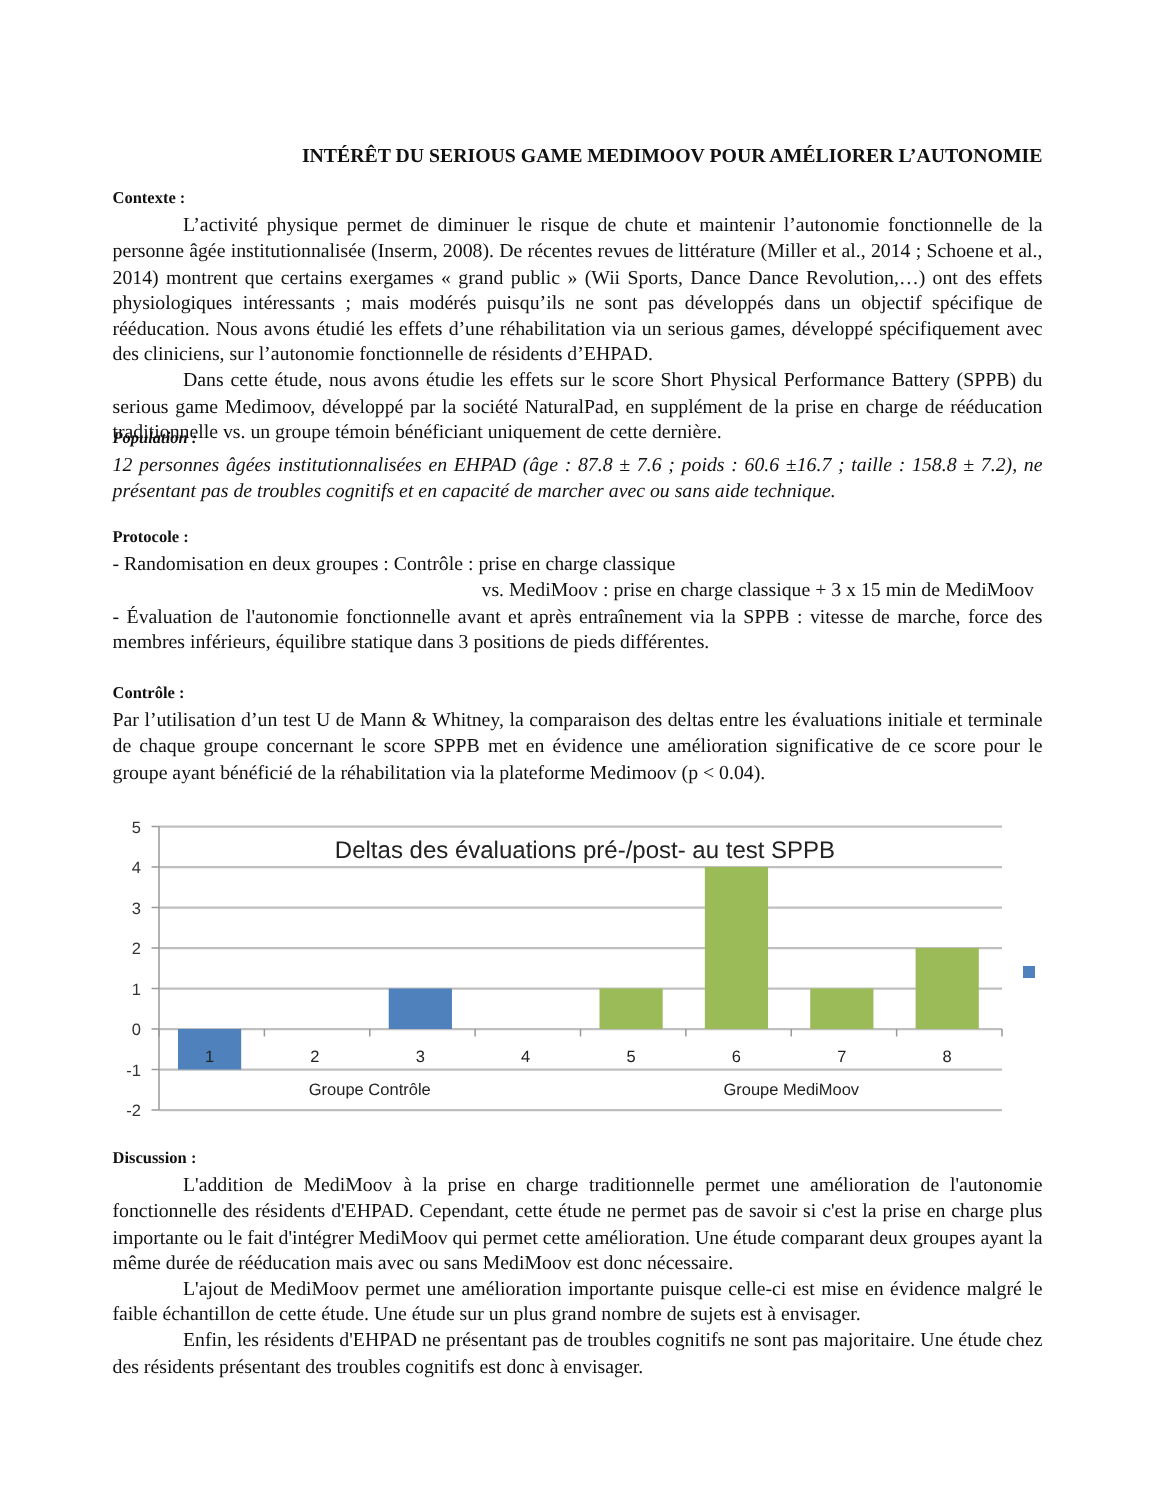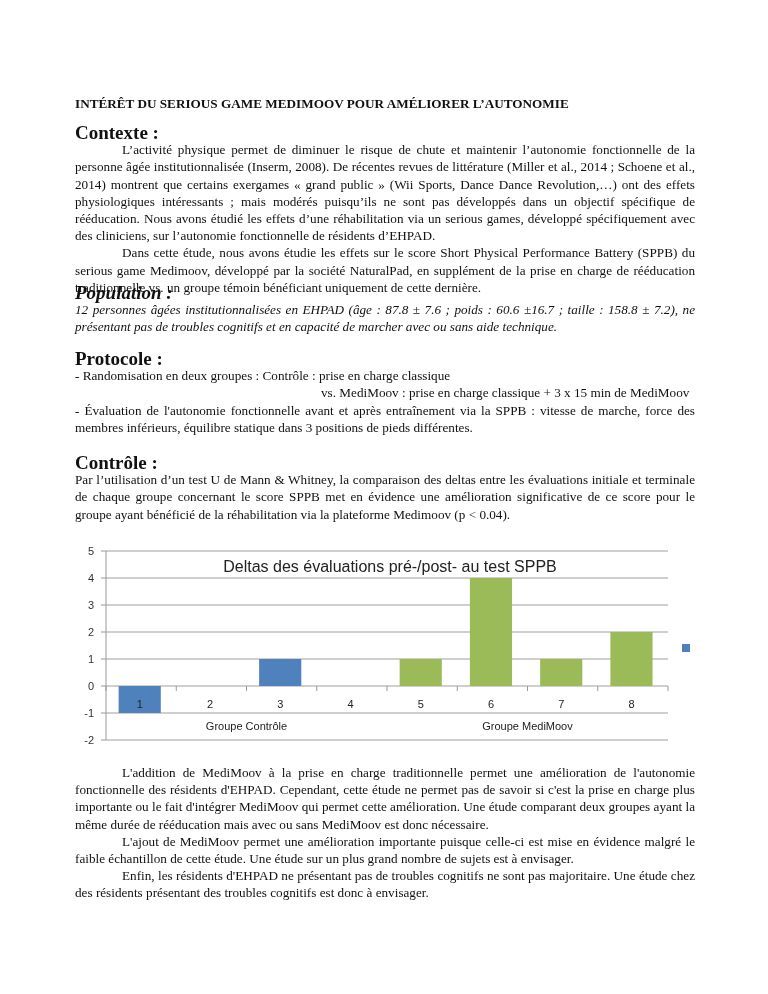--- a/index.html
+++ b/index.html
@@ -1,22 +1,22 @@
 <!DOCTYPE html>
 <html><head>
 <meta charset="utf-8">
 <style>
   html, body { margin: 0; padding: 0; background: #ffffff; }
   body { width: 768px; height: 994px; position: relative; overflow: hidden;
          font-family: "Liberation Serif", serif; color: #111; }
   .page { position: absolute; left: 75px; top: 0; width: 620px; }
-  .title { position: absolute; left: 0; top: 95px; width: 620px; text-align: left;
+  .title { position: absolute; left: 0; top: 95px; width: 620px; text-align: right;
            font-weight: bold; font-size: 13.2px; line-height: 17px; }
   .sec { position: absolute; left: 0; width: 620px; font-size: 13.2px; line-height: 17.2px; text-align: justify; }
-  .sec h3 { margin: 0; font-size: 19px; font-weight: bold; line-height: 17.2px; }
+  .sec h3 { margin: 0; font-size: 11px; font-weight: bold; line-height: 17.2px; }
   .sec p { margin: 0; }
   .indent { text-indent: 47px; }
   .vs { padding-left: 246px; }
   svg text { font-family: "Liberation Sans", sans-serif; }
 </style>
 </head>
 <body>
 
 <div class="page">
   <div class="title">
@@ -40,20 +40,21 @@
     <p class="vs">vs. MediMoov : prise en charge classique + 3 x 15 min de MediMoov</p>
     <p>- Évaluation de l'autonomie fonctionnelle avant et après entraînement via la SPPB : vitesse de marche, force des membres inférieurs, équilibre statique dans 3 positions de pieds différentes.</p>
   </div>
 
   <div class="sec" style="top:454px;">
     <h3>Contrôle :</h3>
     <p>Par l’utilisation d’un test U de Mann &amp; Whitney, la comparaison des deltas entre les évaluations initiale et terminale de chaque groupe concernant le score SPPB met en évidence une amélioration significative de ce score pour le groupe ayant bénéficié de la réhabilitation via la plateforme Medimoov (p &lt; 0.04).</p>
   </div>
 
   <div class="sec" style="top:764px;">
+    <h3>Discussion :</h3>
     <p class="indent">L'addition de MediMoov à la prise en charge traditionnelle permet une amélioration de l'autonomie fonctionnelle des résidents d'EHPAD. Cependant, cette étude ne permet pas de savoir si c'est la prise en charge plus importante ou le fait d'intégrer MediMoov qui permet cette amélioration. Une étude comparant deux groupes ayant la même durée de rééducation mais avec ou sans MediMoov est donc nécessaire.</p>
     <p class="indent">L'ajout de MediMoov permet une amélioration importante puisque celle-ci est mise en évidence malgré le faible échantillon de cette étude. Une étude sur un plus grand nombre de sujets est à envisager.</p>
     <p class="indent">Enfin, les résidents d'EHPAD ne présentant pas de troubles cognitifs ne sont pas majoritaire. Une étude chez des résidents présentant des troubles cognitifs est donc à envisager.</p>
   </div>
 </div>
 
 <svg id="chart" style="position:absolute;left:0;top:0;" width="768" height="994">
   <g id="grid-layer">
       <line x1="106" x2="668" y1="551" y2="551" stroke="#bfbfbf" stroke-width="1.5"></line>
       <line x1="106" x2="668" y1="578" y2="578" stroke="#bfbfbf" stroke-width="1.5"></line>

